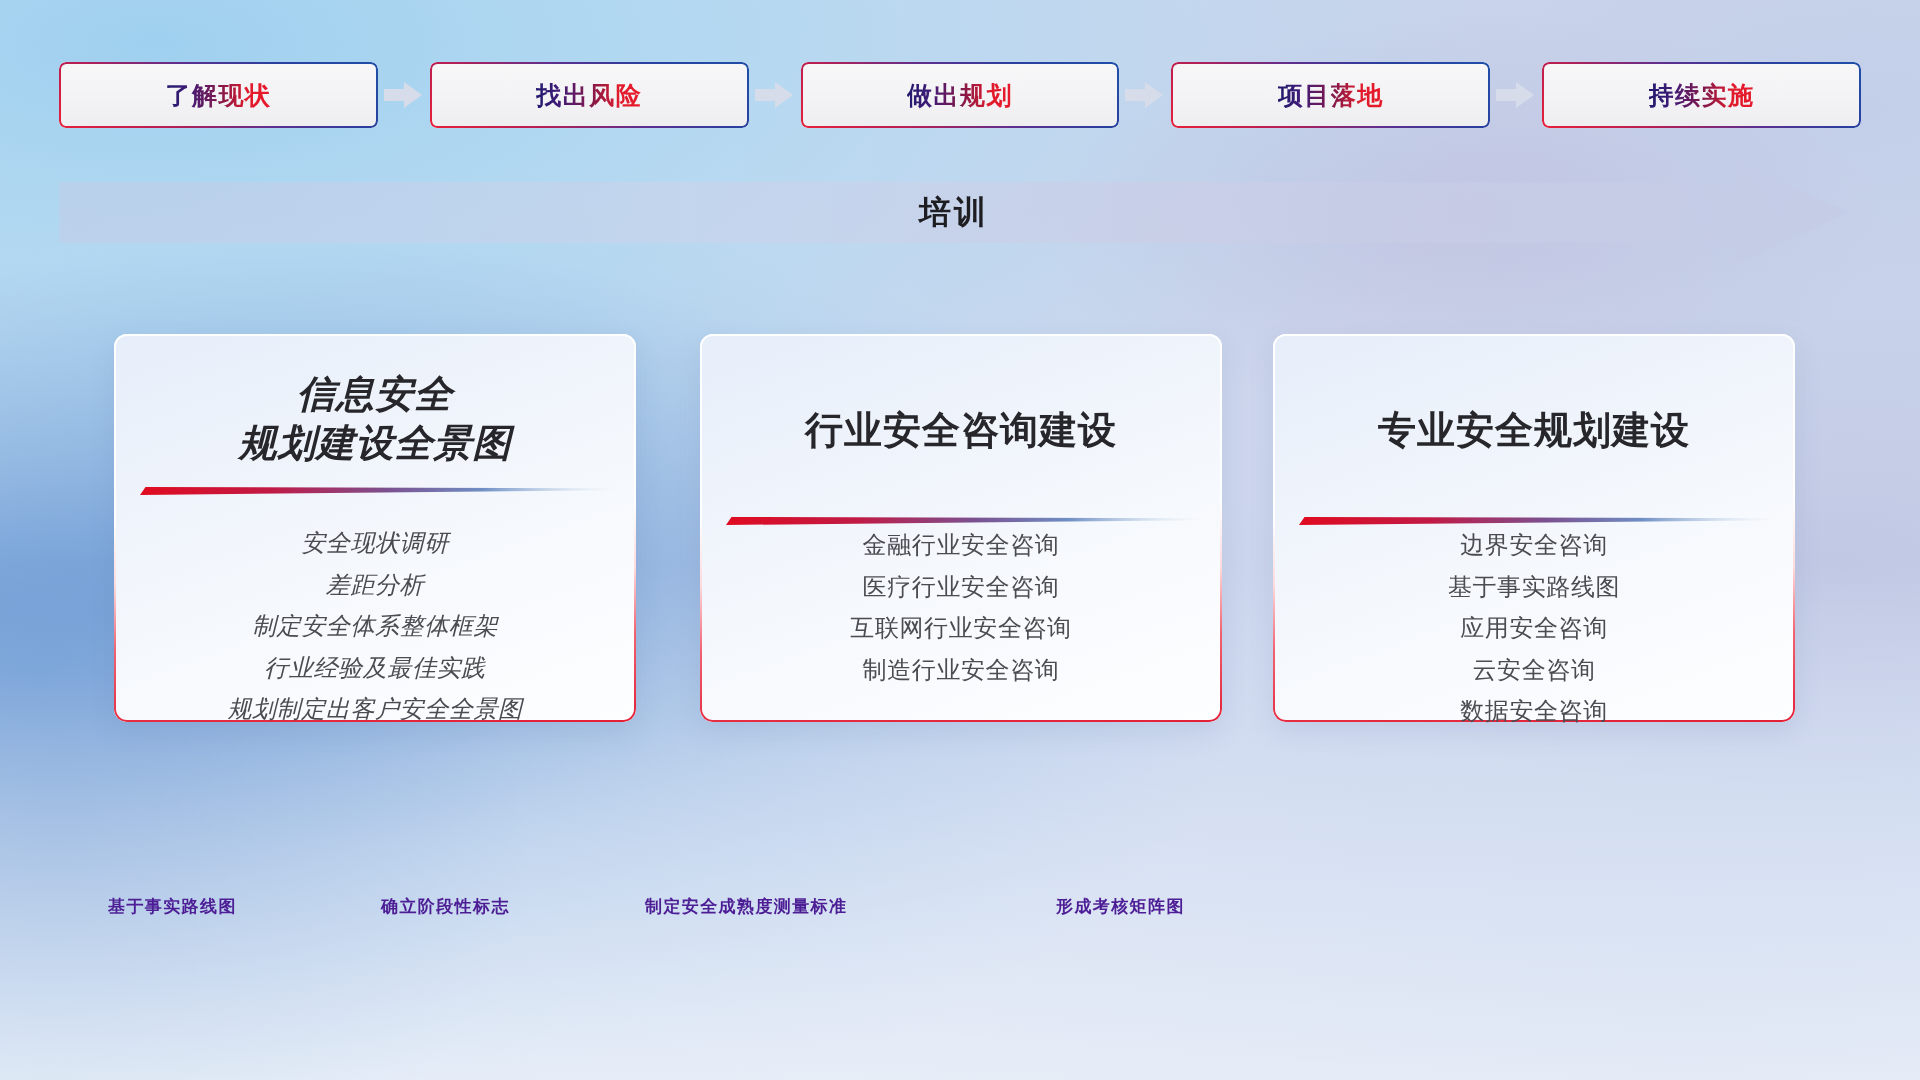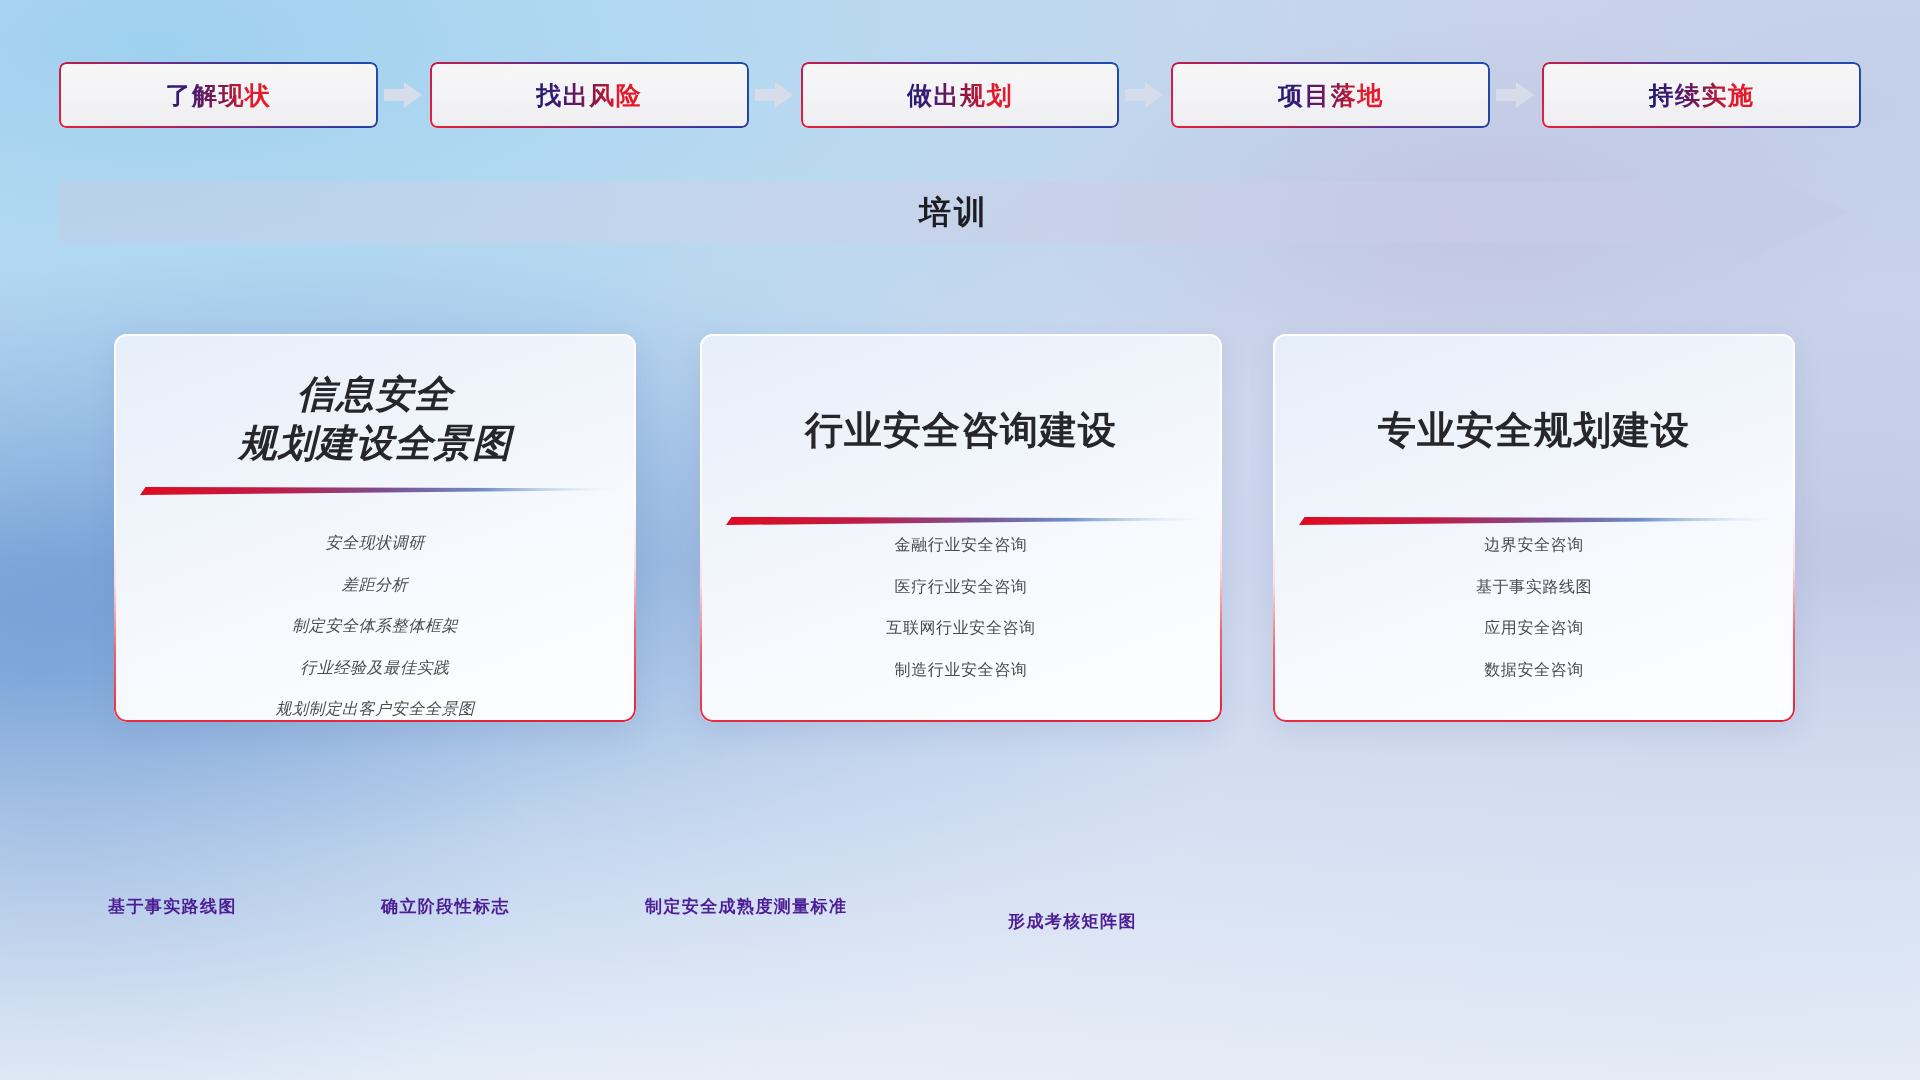--- a/index.html
+++ b/index.html
@@ -105,36 +105,36 @@
 
   .card-rule {
     position:absolute; left:26px; right:20px; height:14px;
   }
   .card-1 .card-rule { top:150px; }
   .card-2 .card-rule, .card-3 .card-rule { top:180px; }
   .card-rule svg { display:block; width:100%; height:14px; }
 
   .card-list {
     position:absolute; left:18px; right:18px;
-    text-align:center; color:#4b4b52; font-size:16px; line-height:41.5px;
+    text-align:center; color:#4b4b52; font-size:24px; line-height:41.5px;
   }
   .card-1 .card-list { top:188px; }
   .card-2 .card-list, .card-3 .card-list { top:190px; }
   .card-list-item { letter-spacing:.6px; }
 
   
   #foot { position:absolute; left:0; top:895px; width:1920px; height:60px; z-index:6; }
   .foot-note {
     position:absolute; top:0; font-size:17px; font-weight:700; color:#4c1d95;
     letter-spacing:1.4px; white-space:nowrap;
   }
   .fn0 { left:108px; }
   .fn1 { left:381px; }
   .fn2 { left:645px; }
-  .fn3 { left:1008px;margin-top:15px; }
+  .fn3 { left:1056px; }
 </style>
 </head>
 <body>
 
 <div id="bg">
   <div class="bg-l1"></div>
   <div class="bg-l2"></div>
   <div class="bg-glow"></div>
 </div>
 
@@ -252,20 +252,21 @@
             <stop offset="100%" stop-color="#cfe0ef" stop-opacity="0"></stop>
           </linearGradient>
         </defs>
         <path d="M0 11 L6 3 L520 4.2 L520 6.2 Z" fill="url(#g3)"></path>
       </svg>
     </div>
     <div class="card-list">
       <div class="card-list-item">边界安全咨询</div>
       <div class="card-list-item">基于事实路线图</div>
       <div class="card-list-item">应用安全咨询</div>
+      <div class="card-list-item">云安全咨询</div>
       <div class="card-list-item">数据安全咨询</div>
     </div>
   </div>
 
 </div>
 
 <div id="foot">
   <div class="foot-note fn0">基于事实路线图</div>
   <div class="foot-note fn1">确立阶段性标志</div>
   <div class="foot-note fn2">制定安全成熟度测量标准</div>

